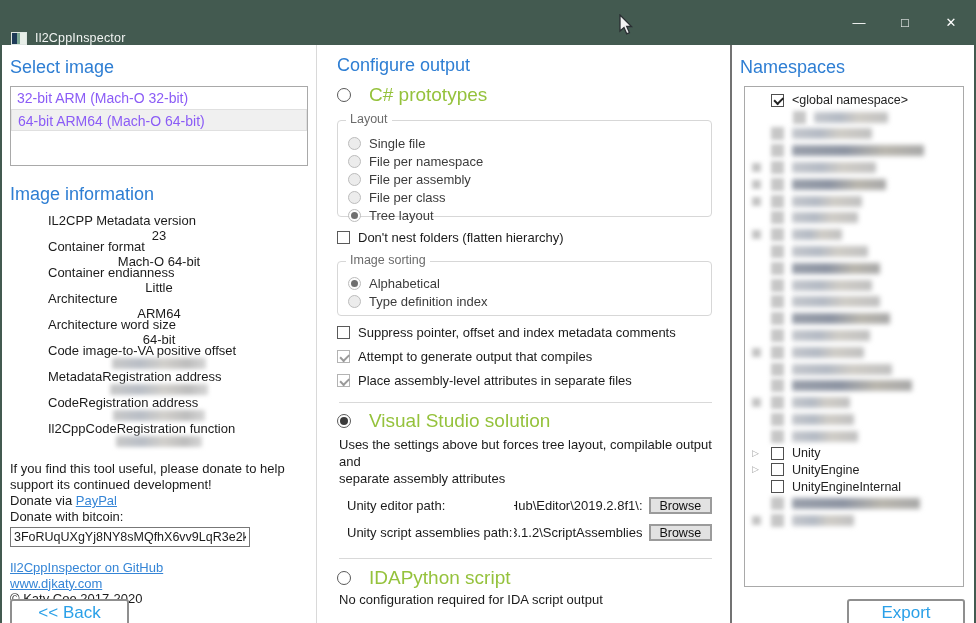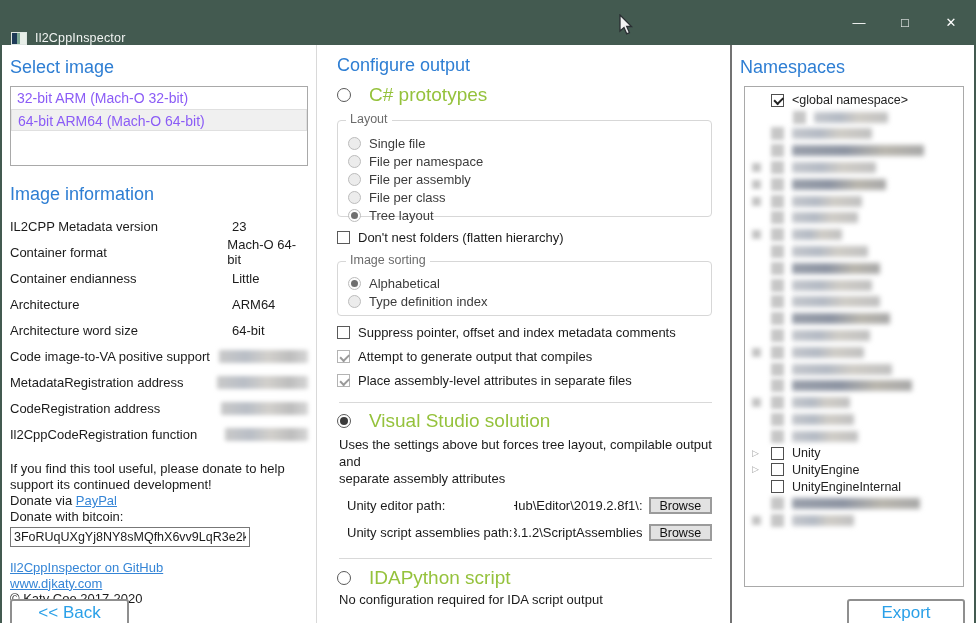--- a/index.html
+++ b/index.html
@@ -25,21 +25,21 @@
   h2.section { font-size:18px; font-weight:400; color:#2e7ed3; margin-bottom:8px; }
 
   
   .listbox { border:1px solid #a9a9a9; height:80px; margin-top:2px; background:#fff; overflow:hidden; }
   .listbox .row { height:22px; line-height:22px; padding:0 6px; font-size:14px; color:#8b5cf6; }
   .listbox .row.selected { background:#f0f0f0; border:1px solid #e0e0e0; }
 
   
   .info-head { margin-top:18px; }
   .info-table { margin-top:4px; }
-  .info-row { display:flex; height:26px; align-items:center; }
+  .info-row { display:flex; height:26px; align-items:center;flex-direction:column; }
   .info-row .lbl { width:222px; font-size:13px; }
   .info-row .val { font-size:13px; }
   .blurbar { height:13px; border-radius:1px; background:linear-gradient(90deg,#c9c9c9,#b9bec6 30%,#d2d0cc 55%,#bdbdbd 80%,#d6d6d6); filter:blur(2.2px); }
 
   .donate { margin-top:14px; line-height:16px; font-size:13px; }
   a.link { color:#3585d6; text-decoration:underline; cursor:pointer; }
   .btc-input { display:block; width:240px; height:20px; border:1px solid #777; font-family:"Liberation Sans",sans-serif; font-size:12.5px; padding:1px 3px; margin-top:2px; color:#1b1b1b; }
   .links { margin-top:13px; line-height:15.5px; font-size:13px; }
 
   .big-btn { position:absolute; bottom:9px; height:28px; background:#fff; border:2px solid #8f8f8f; border-radius:3px; color:#2aa0e8; font-size:17px; font-family:"Liberation Sans",sans-serif; cursor:pointer; }
@@ -132,21 +132,21 @@
           </div>
           <div class="info-row">
             <span class="lbl">Architecture</span>
             <span class="val">ARM64</span>
           </div>
           <div class="info-row">
             <span class="lbl">Architecture word size</span>
             <span class="val">64-bit</span>
           </div>
           <div class="info-row">
-            <span class="lbl">Code image-to-VA positive support</span>
+            <span class="lbl">Code image-to-VA positive offset</span>
             <span class="blurbar" style="width: 94px;"></span>
           </div>
           <div class="info-row">
             <span class="lbl">MetadataRegistration address</span>
             <span class="blurbar" style="width: 98px;"></span>
           </div>
           <div class="info-row">
             <span class="lbl">CodeRegistration address</span>
             <span class="blurbar" style="width: 92px;"></span>
           </div>

